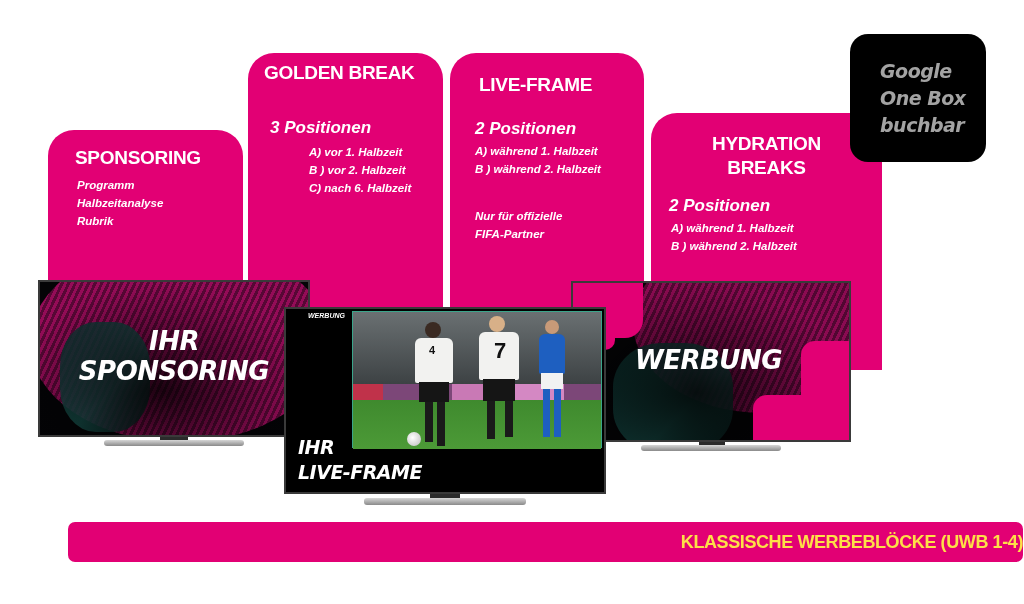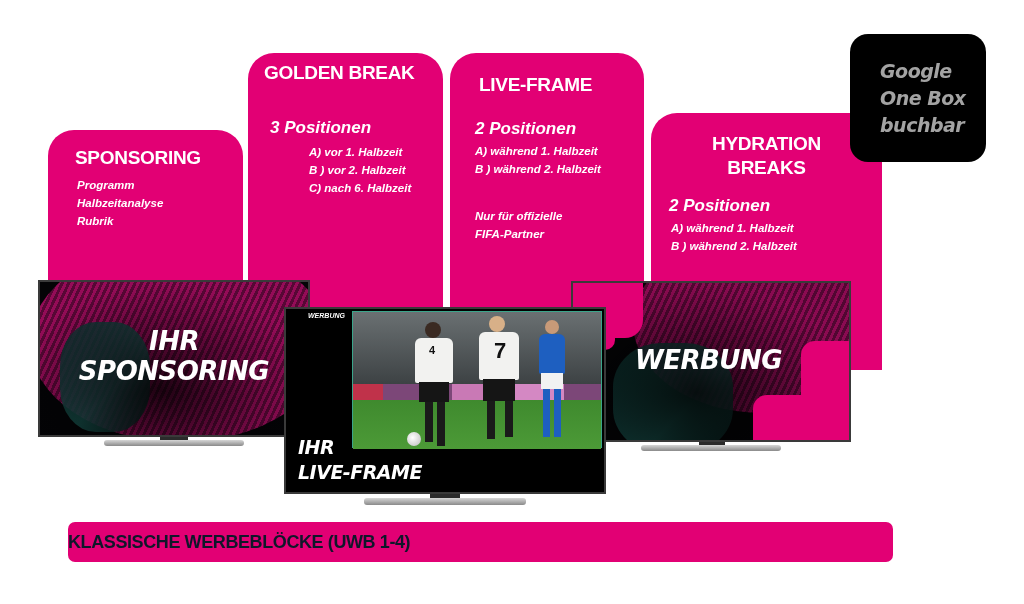--- a/index.html
+++ b/index.html
@@ -101,23 +101,23 @@
       border: 1px solid #3aa58a;
     }
     .player { position: absolute; }
     .player .shirt { position: absolute; background: #f2f2f0; border-radius: 6px 6px 2px 2px; }
     .player .shorts { position: absolute; background: #151515; }
     .player .head { position: absolute; border-radius: 50%; background: #c79a7f; }
     .player .num { position: absolute; color: #111; font-weight: bold; font-size: 14px; }
     .ball { position: absolute; width: 14px; height: 14px; border-radius: 50%; background: radial-gradient(circle at 40% 40%, #fff, #bbb); }
 
     #bottom-bar {
-      position: absolute; left: 68px; top: 522px; width: 825px; height: 40px;
-      background: #e20074; border-radius: 7px; color: #0f172a;
-      text-align: left; line-height: 40px; font-weight: bold; font-size: 18px; letter-spacing: -0.4px;
+      position: absolute; left: 68px; top: 522px; width: 955px; height: 40px;
+      background: #e20074; border-radius: 7px; color: #fde047;
+      text-align: right; line-height: 40px; font-weight: bold; font-size: 18px; letter-spacing: -0.4px;
     }
   </style>
 </head>
 <body>
 
 <div class="card" id="card-sponsoring">
   <div class="card-title">SPONSORING</div>
   <div class="lines">
     <div class="card-line">Programm</div>
     <div class="card-line">Halbzeitanalyse</div>

